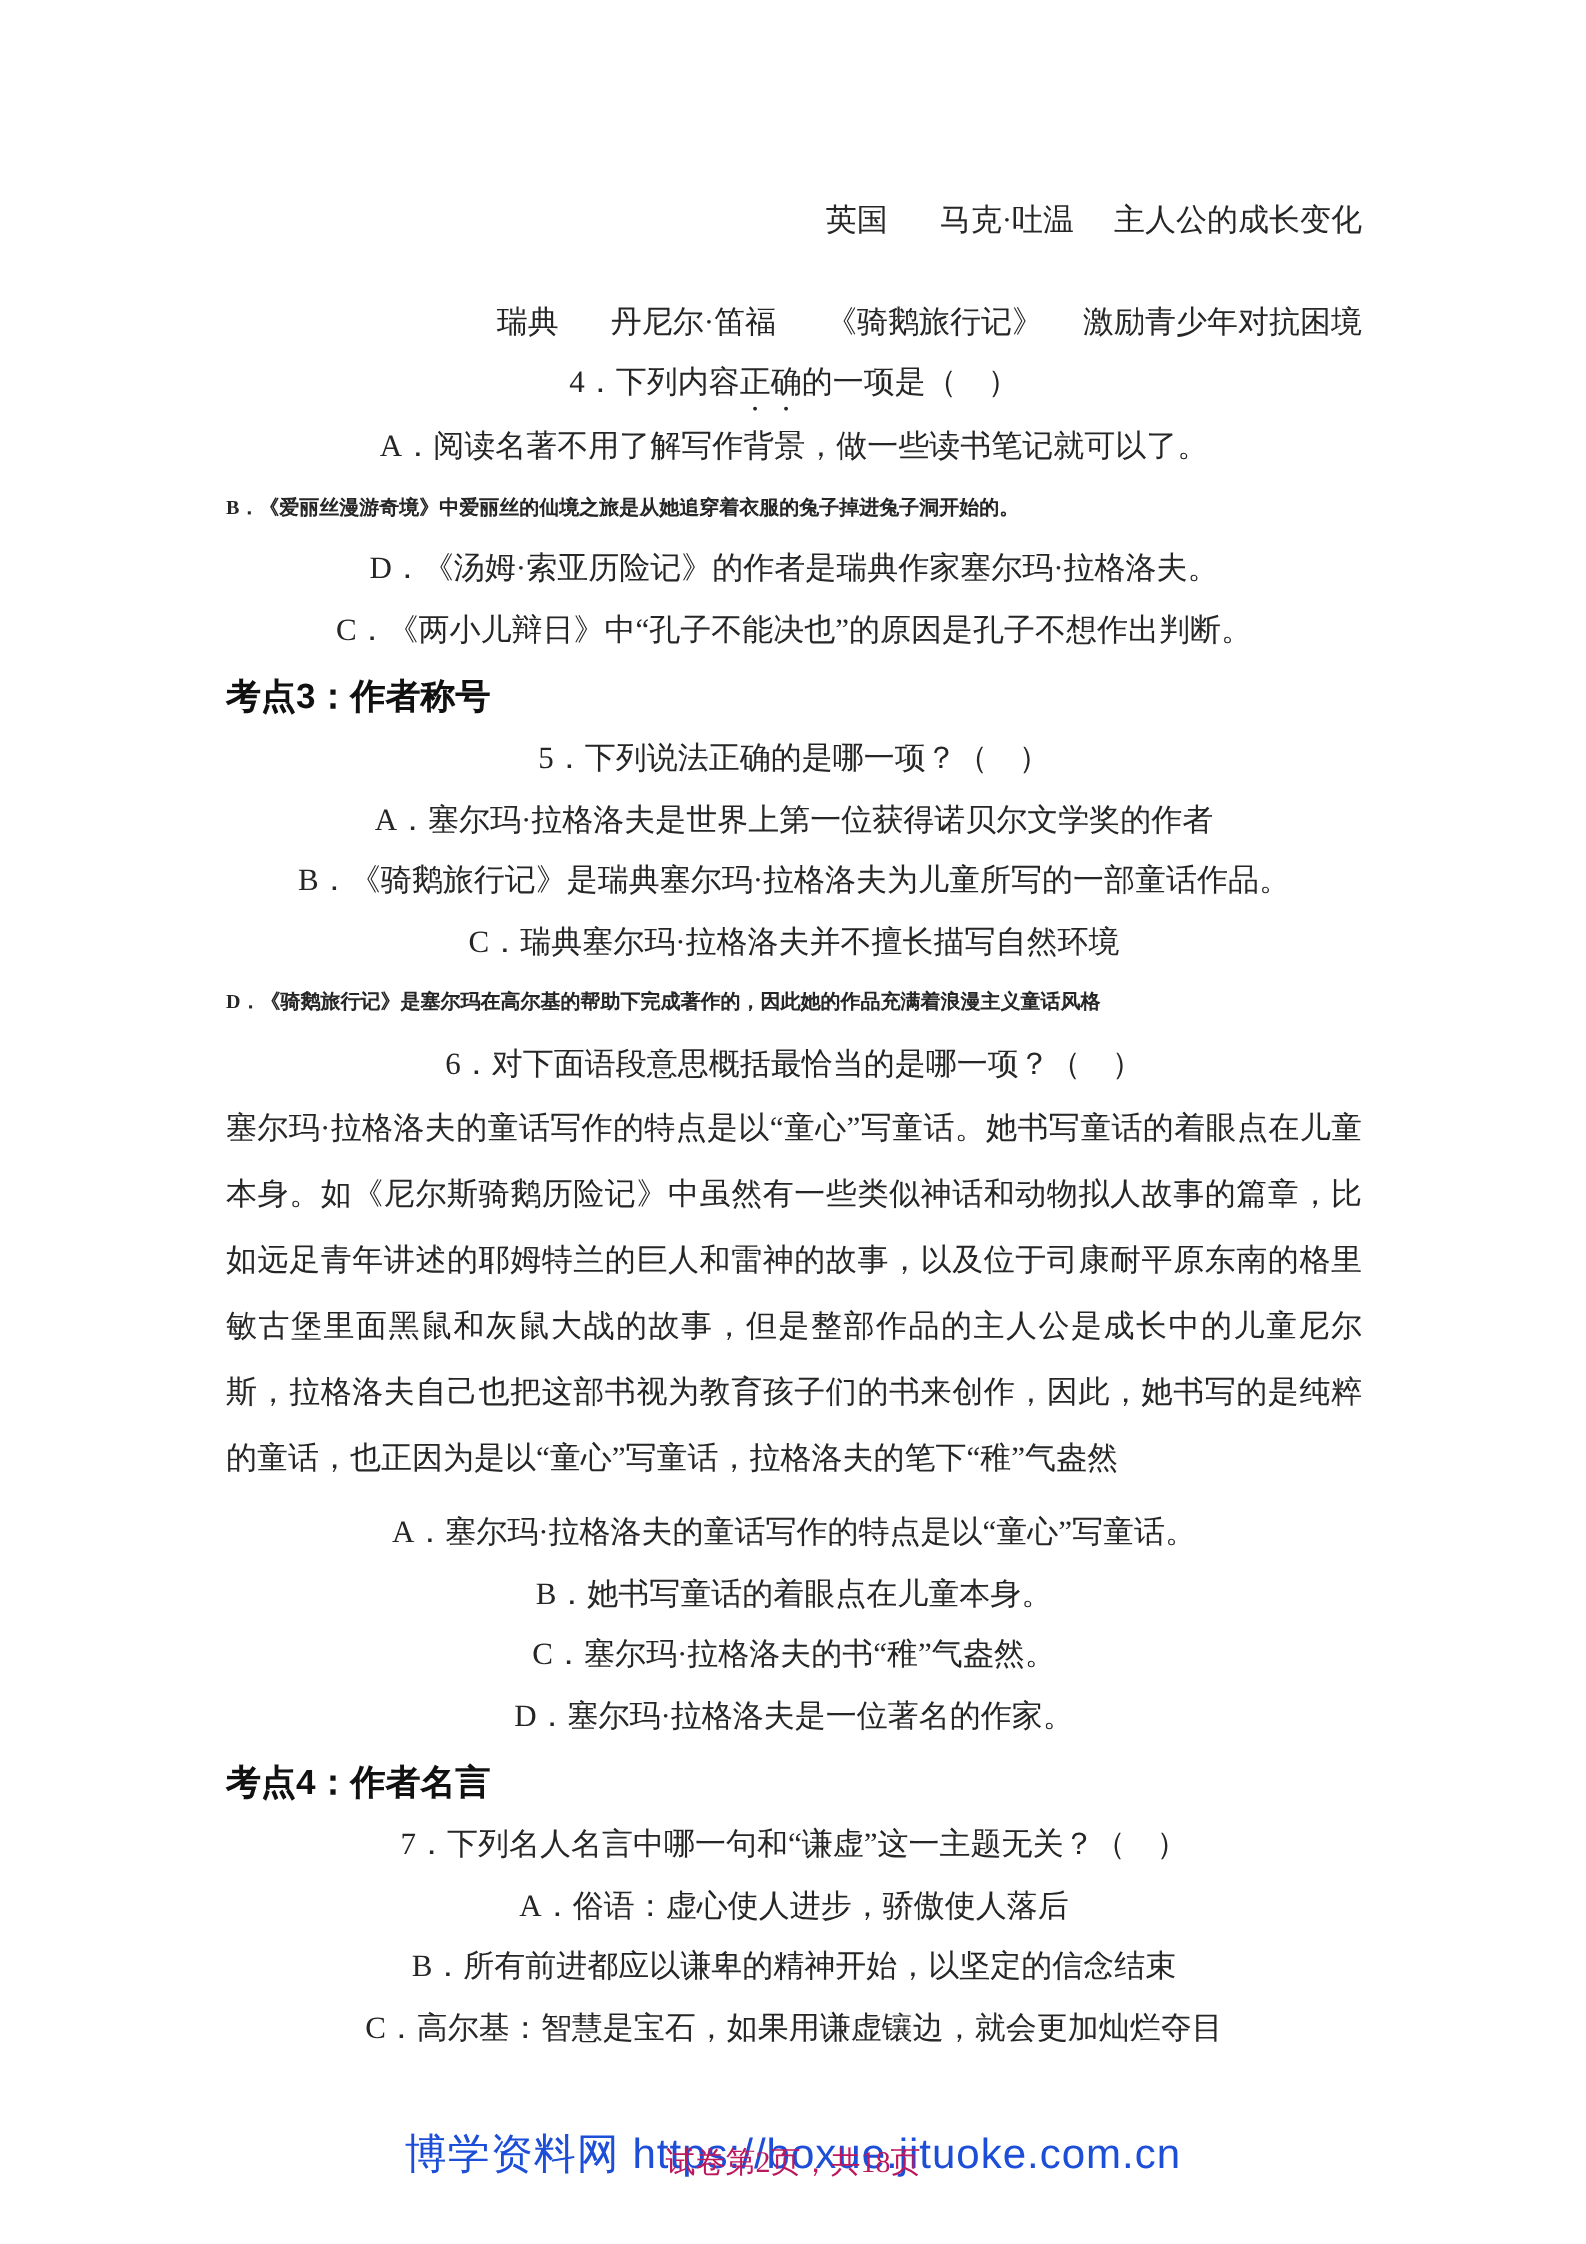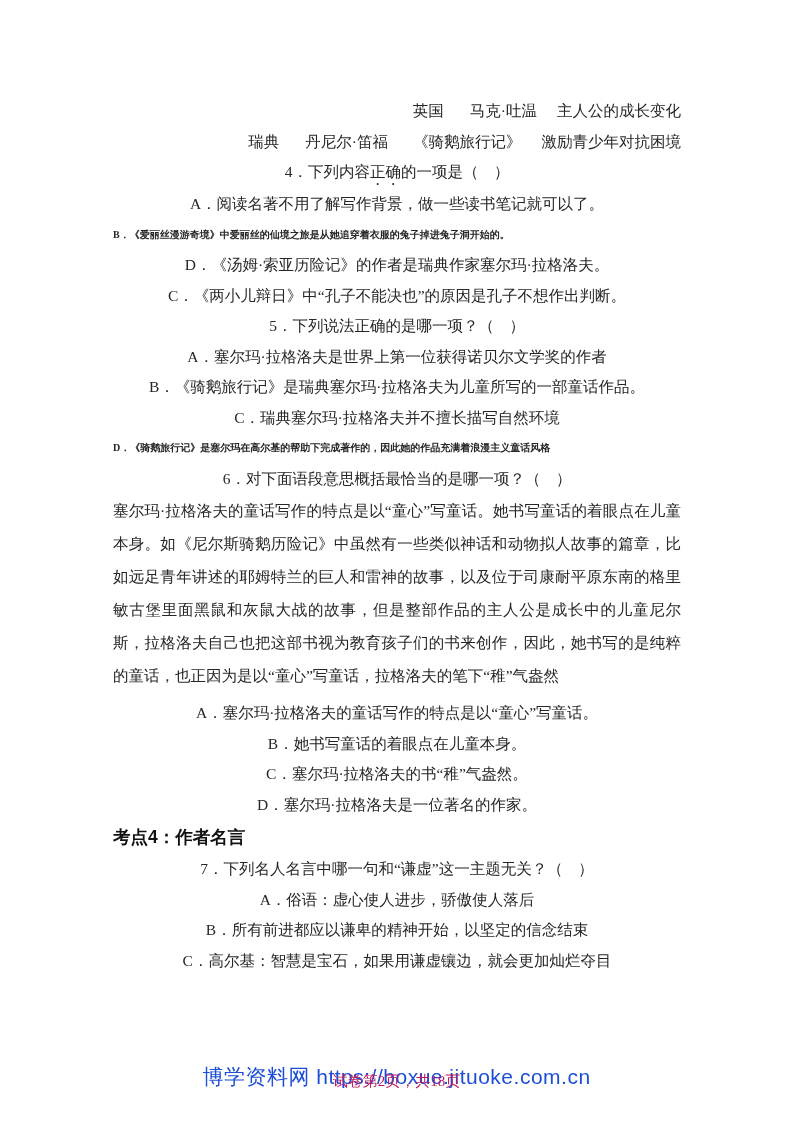--- a/index.html
+++ b/index.html
@@ -43,21 +43,21 @@
   .match-row {
     display: flex;
     font-size: 15.5px;
     line-height: 30.5px;
     justify-content: flex-end;
   }
   .match-row .c1 { margin-left: 7px; }
   .match-row .c2 { margin-left: 26px; }
   .match-row .c3 { margin-left: 25px; }
   .match-row .c4 { margin-left: 20px; }
-  .row-2 { margin-top: 0; }
+  .row-2 { margin-top: 20px; }
   .mt-sm { margin-top: 6px; }
   .section-heading {
     font-family: "Liberation Sans", "DejaVu Sans", sans-serif;
     font-weight: bold;
     font-size: 17.5px;
     line-height: 34px;
     color: #111111;
     white-space: nowrap;
   }
   .emphasis {
@@ -114,20 +114,21 @@
       <span class="c3">《骑鹅旅行记》</span>
       <span class="c4">激励青少年对抗困境</span>
     </div>
 
     <div class="line"><span>4．下列内容</span><span class="emphasis">正确</span><span>的一项是（　）</span></div>
     <div class="line">A．阅读名著不用了解写作背景，做一些读书笔记就可以了。</div>
     <div class="wrapline">B．《爱丽丝漫游奇境》中爱丽丝的仙境之旅是从她追穿着衣服的兔子掉进兔子洞开始的。</div>
     <div class="line">D．《汤姆·索亚历险记》的作者是瑞典作家塞尔玛·拉格洛夫。</div>
     <div class="line">C．《两小儿辩日》中“孔子不能决也”的原因是孔子不想作出判断。</div>
 
+    <div class="section-heading">考点3：作者称号</div>
 
     <div class="line">5．下列说法正确的是哪一项？（　）</div>
     <div class="line">A．塞尔玛·拉格洛夫是世界上第一位获得诺贝尔文学奖的作者</div>
     <div class="line">B．《骑鹅旅行记》是瑞典塞尔玛·拉格洛夫为儿童所写的一部童话作品。</div>
     <div class="line">C．瑞典塞尔玛·拉格洛夫并不擅长描写自然环境</div>
     <div class="wrapline">D．《骑鹅旅行记》是塞尔玛在高尔基的帮助下完成著作的，因此她的作品充满着浪漫主义童话风格</div>
 
     <div class="line">6．对下面语段意思概括最恰当的是哪一项？（　）</div>
     <div class="passage">塞尔玛·拉格洛夫的童话写作的特点是以“童心”写童话。她书写童话的着眼点在儿童本身。如《尼尔斯骑鹅历险记》中虽然有一些类似神话和动物拟人故事的篇章，比如远足青年讲述的耶姆特兰的巨人和雷神的故事，以及位于司康耐平原东南的格里敏古堡里面黑鼠和灰鼠大战的故事，但是整部作品的主人公是成长中的儿童尼尔斯，拉格洛夫自己也把这部书视为教育孩子们的书来创作，因此，她书写的是纯粹的童话，也正因为是以“童心”写童话，拉格洛夫的笔下“稚”气盎然</div>
     <div class="line mt-sm">A．塞尔玛·拉格洛夫的童话写作的特点是以“童心”写童话。</div>

